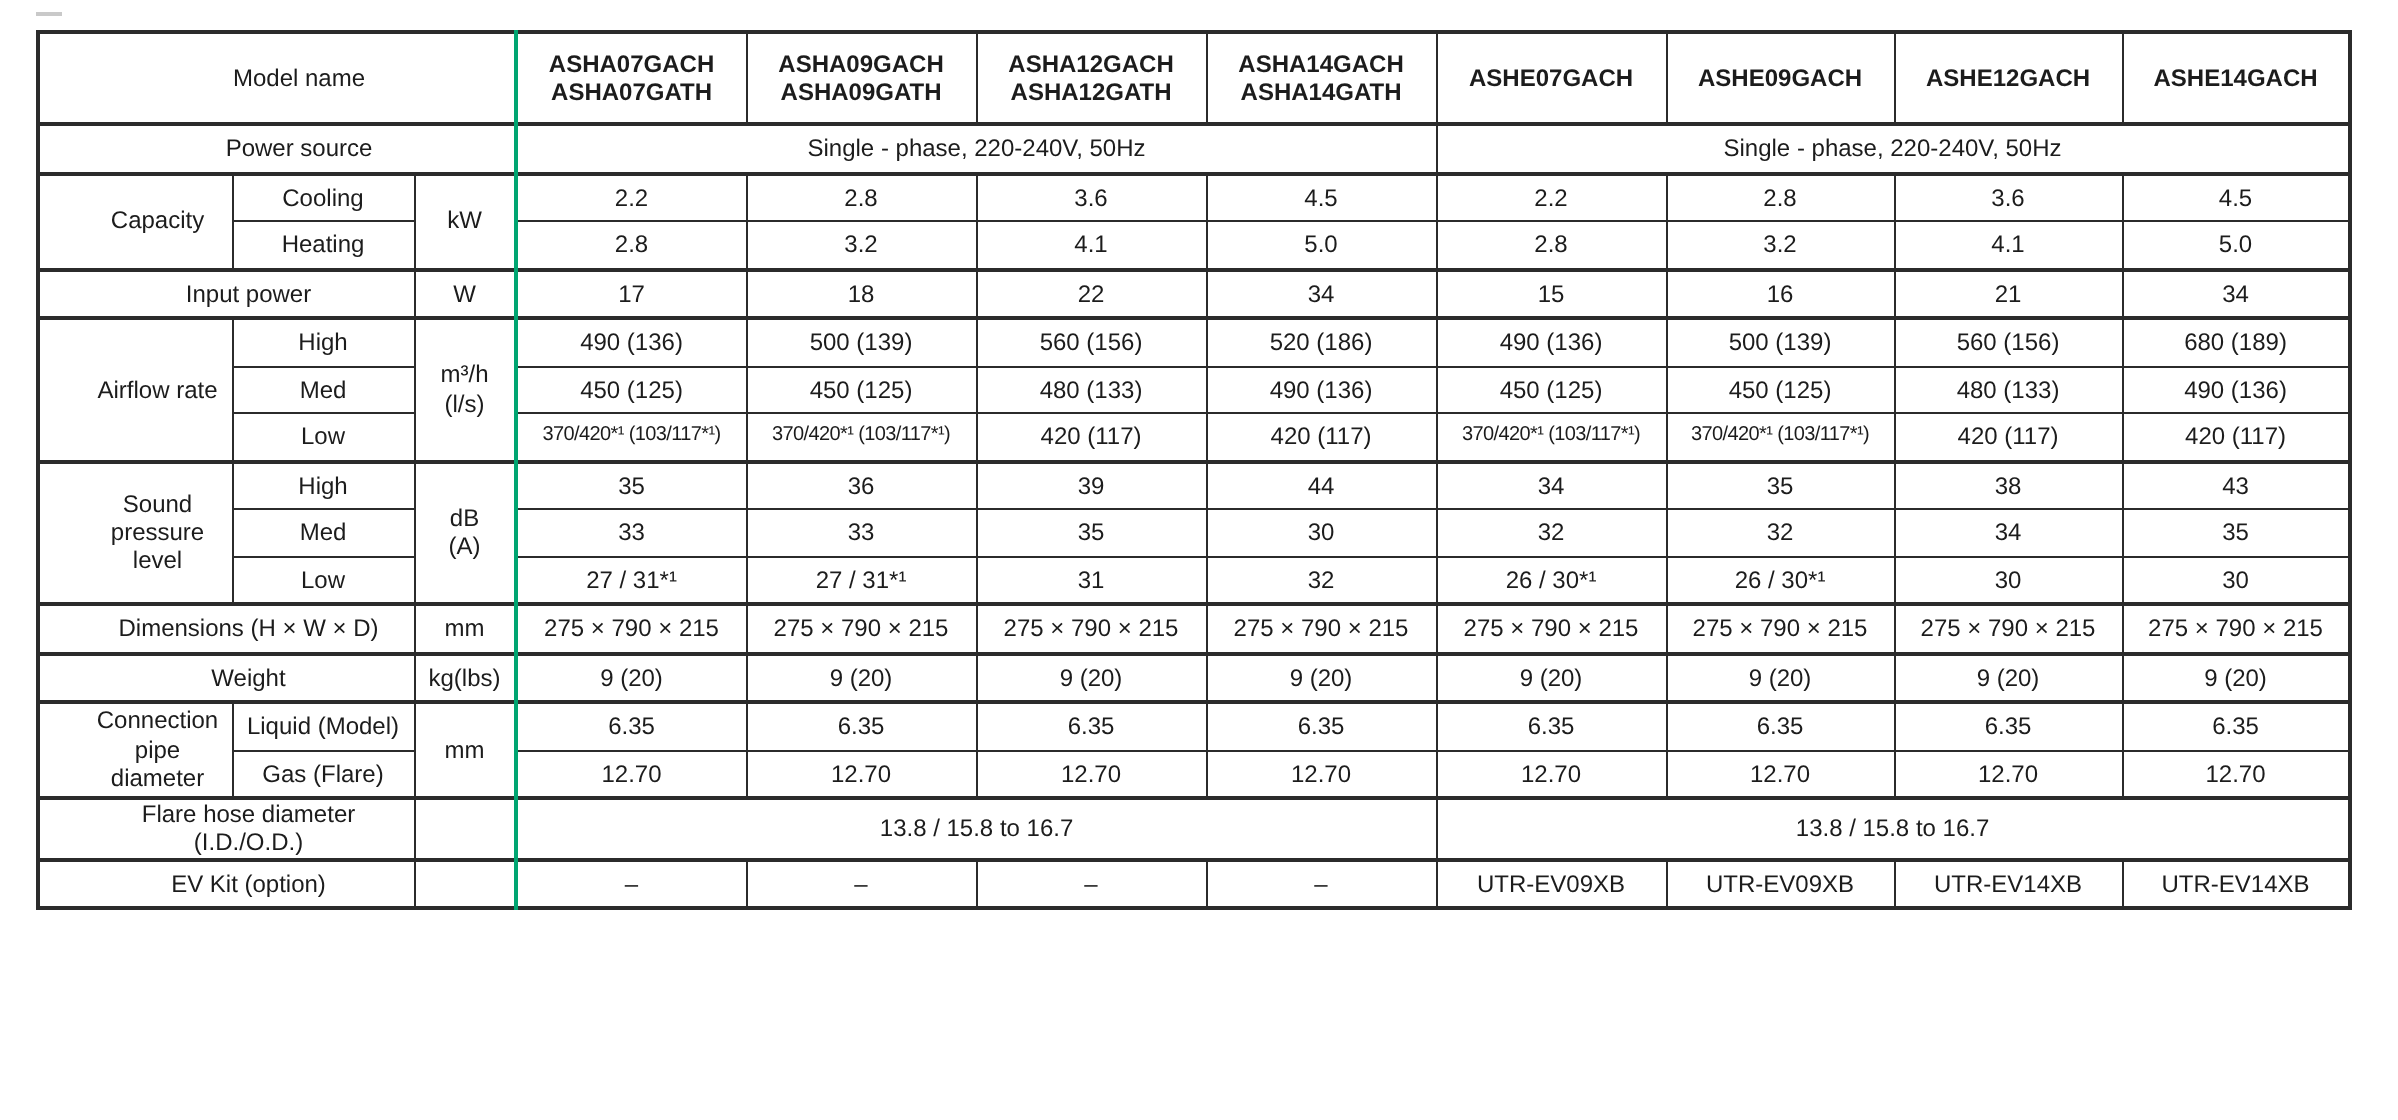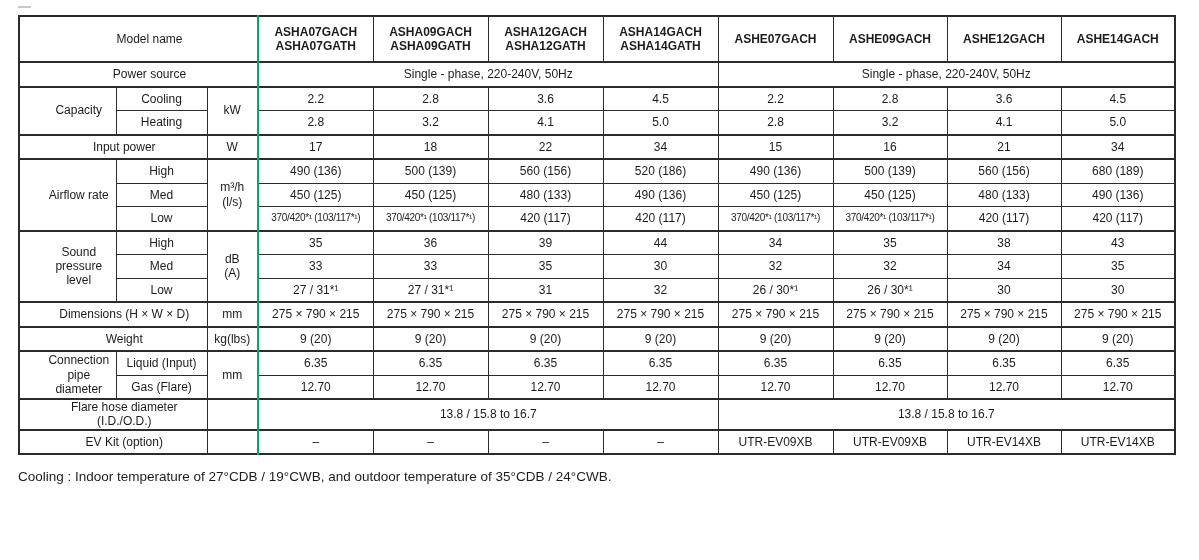--- a/index.html
+++ b/index.html
@@ -192,21 +192,21 @@
         <td class="data">9 (20)</td>
         <td class="data">9 (20)</td>
         <td class="data">9 (20)</td>
         <td class="data">9 (20)</td>
         <td class="data">9 (20)</td>
         <td class="data">9 (20)</td>
         <td class="data">9 (20)</td>
       </tr>
       <tr>
         <td rowspan="2" class="label">Connection pipe diameter</td>
-        <td class="sub">Liquid (Input)</td>
+        <td class="sub">Liquid (Model)</td>
         <td rowspan="2" class="unit">mm</td>
         <td class="data gl">6.35</td>
         <td class="data">6.35</td>
         <td class="data">6.35</td>
         <td class="data">6.35</td>
         <td class="data">6.35</td>
         <td class="data">6.35</td>
         <td class="data">6.35</td>
         <td class="data">6.35</td>
       </tr>
@@ -236,15 +236,14 @@
         <td class="data">–</td>
         <td class="data">UTR-EV09XB</td>
         <td class="data">UTR-EV09XB</td>
         <td class="data">UTR-EV14XB</td>
         <td class="data">UTR-EV14XB</td>
       </tr>
     </tbody>
 </table>
 
 <div class="notes">
-  <p>Cooling : Indoor temperature of 27°CDB / 19°CWB, and outdoor temperature of 35°CDB / 24°CWB.</p>
 
 </div>
 
 </body></html>

